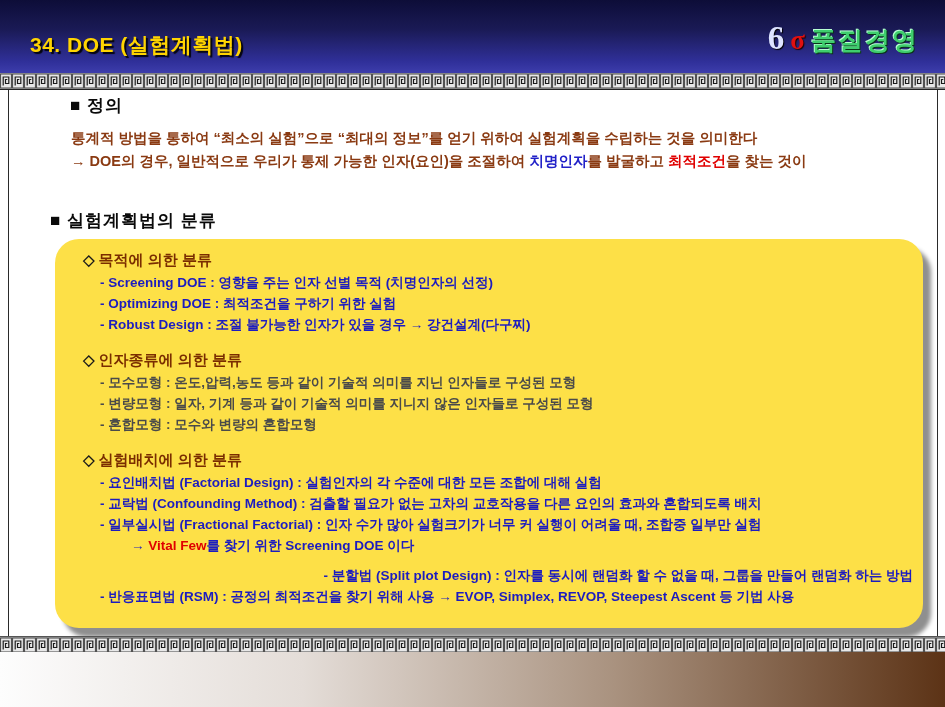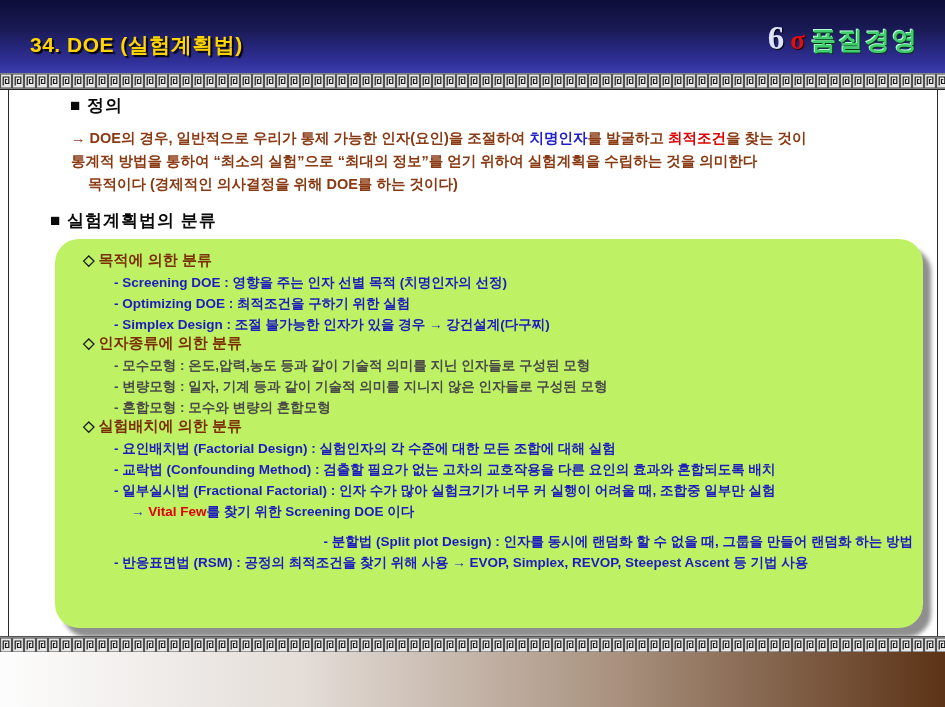--- a/index.html
+++ b/index.html
@@ -50,33 +50,33 @@
   }
   .def-line .accent-blue{color:#2020c8;}
   .def-line .accent-red{color:#e00000;}
   .def-line.indent{padding-left:17px;}
   .class-heading{
     position:absolute;left:50px;top:209px;
     font-size:17px;font-weight:bold;color:#0a0a0a;letter-spacing:1px;
   }
   .panel{
     position:absolute;left:55px;top:239px;width:868px;height:389px;
-    background:#bef264;border-radius:24px;
+    background:#fde047;border-radius:24px;
     box-shadow:8px 9px 4px #8f8f8f;
     box-sizing:border-box;padding:13px 10px 0 28px;
   }
   .sec-heading{
     font-size:15px;font-weight:bold;color:#7a2d00;
     height:16px;line-height:16px;margin-bottom:4px;white-space:nowrap;
   }
   .sec-heading .diamond{color:#1a1a1a;margin-right:4px;}
-  .sec-mt{margin-top:0;}
+  .sec-mt{margin-top:17px;}
   .item{
     font-size:13.5px;font-weight:bold;line-height:21px;
-    margin-left:31px;white-space:nowrap;
+    margin-left:17px;white-space:nowrap;
   }
   .item.blue{color:#1c1cc0;}
   .item.gray{color:#4a4a4a;}
   .item.arrow-line{margin-left:48px;}
   .item.gap-before{margin-top:9px;text-align:right;}
   .item .accent-red{color:#e00000;}
   .footer{
     position:absolute;top:652px;left:0;width:945px;height:55px;
     background:linear-gradient(90deg,#fdfdfd 0%,#e4ddd8 32%,#a9927f 65%,#5c3316 100%);
   }
@@ -103,34 +103,33 @@
   </defs>
   <rect x="0" y="0" width="945" height="16" fill="url(#gk1)"></rect>
 </svg>
 
 <div class="vline vline-left"></div>
 <div class="vline vline-right"></div>
 
 <div class="def-heading">■ 정의</div>
 
 <div class="def-body">
+  <div class="def-line">통계적 방법을 통하여 “최소의 실험”으로 “최대의 정보”를 얻기 위하여 실험계획을 수립하는 것을 의미한다</div>
   <div class="def-line"><span>→ DOE의 경우, 일반적으로 우리가 통제 가능한 인자(요인)을 조절하여 </span><span class="accent-blue">치명인자</span><span>를 발굴하고 </span><span class="accent-red">최적조건</span><span>을 찾는 것이</span></div>
-  <div class="def-line">통계적 방법을 통하여 “최소의 실험”으로 “최대의 정보”를 얻기 위하여 실험계획을 수립하는 것을 의미한다</div>
-  <div class="def-line indent">목적이다 (경제적인 의사결정을 위해 DOE를 하는 것이다)</div>
 </div>
 
 <div class="class-heading">■ 실험계획법의 분류</div>
 
 <div class="panel">
 
   <div>
     <div class="sec-heading"><span class="diamond">◇</span><span>목적에 의한 분류</span></div>
     <div class="item blue">- Screening DOE : 영향을 주는 인자 선별 목적 (치명인자의 선정)</div>
     <div class="item blue">- Optimizing DOE : 최적조건을 구하기 위한 실험</div>
-    <div class="item blue">- Simplex Design : 조절 불가능한 인자가 있을 경우 → 강건설계(다구찌)</div>
+    <div class="item blue">- Robust Design : 조절 불가능한 인자가 있을 경우 → 강건설계(다구찌)</div>
   </div>
 
   <div>
     <div class="sec-heading sec-mt"><span class="diamond">◇</span><span>인자종류에 의한 분류</span></div>
     <div class="item gray">- 모수모형 : 온도,압력,농도 등과 같이 기술적 의미를 지닌 인자들로 구성된 모형</div>
     <div class="item gray">- 변량모형 : 일자, 기계 등과 같이 기술적 의미를 지니지 않은 인자들로 구성된 모형</div>
     <div class="item gray">- 혼합모형 : 모수와 변량의 혼합모형</div>
   </div>
 
   <div>

